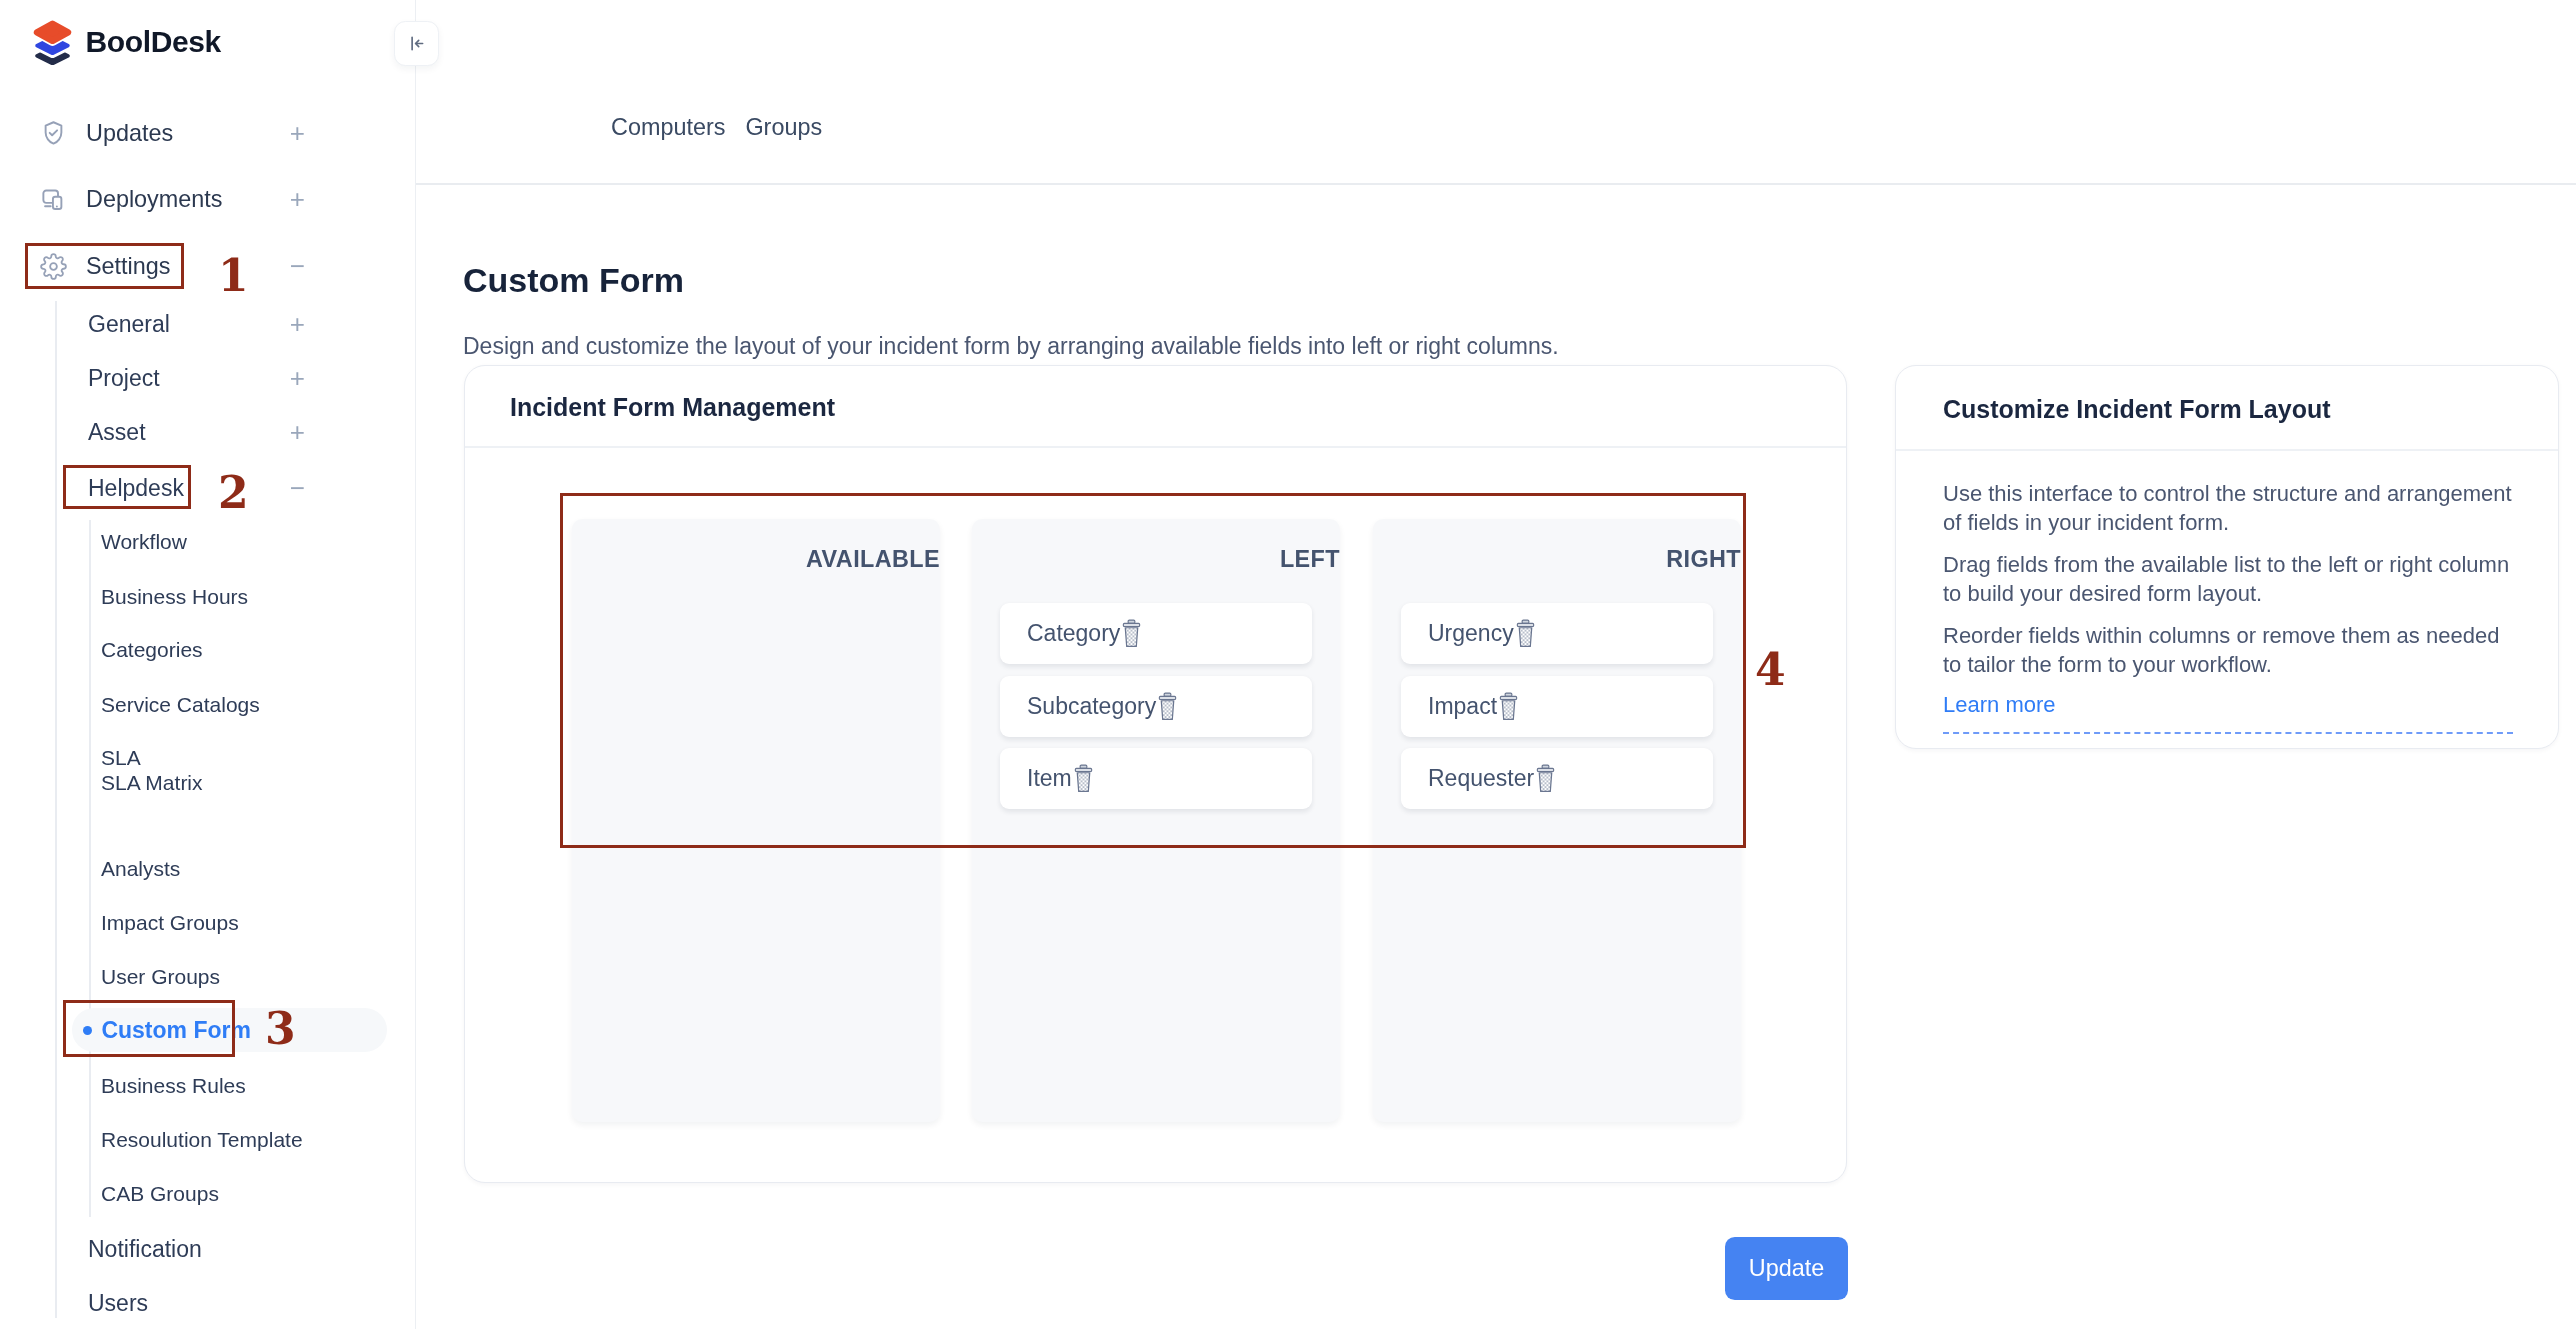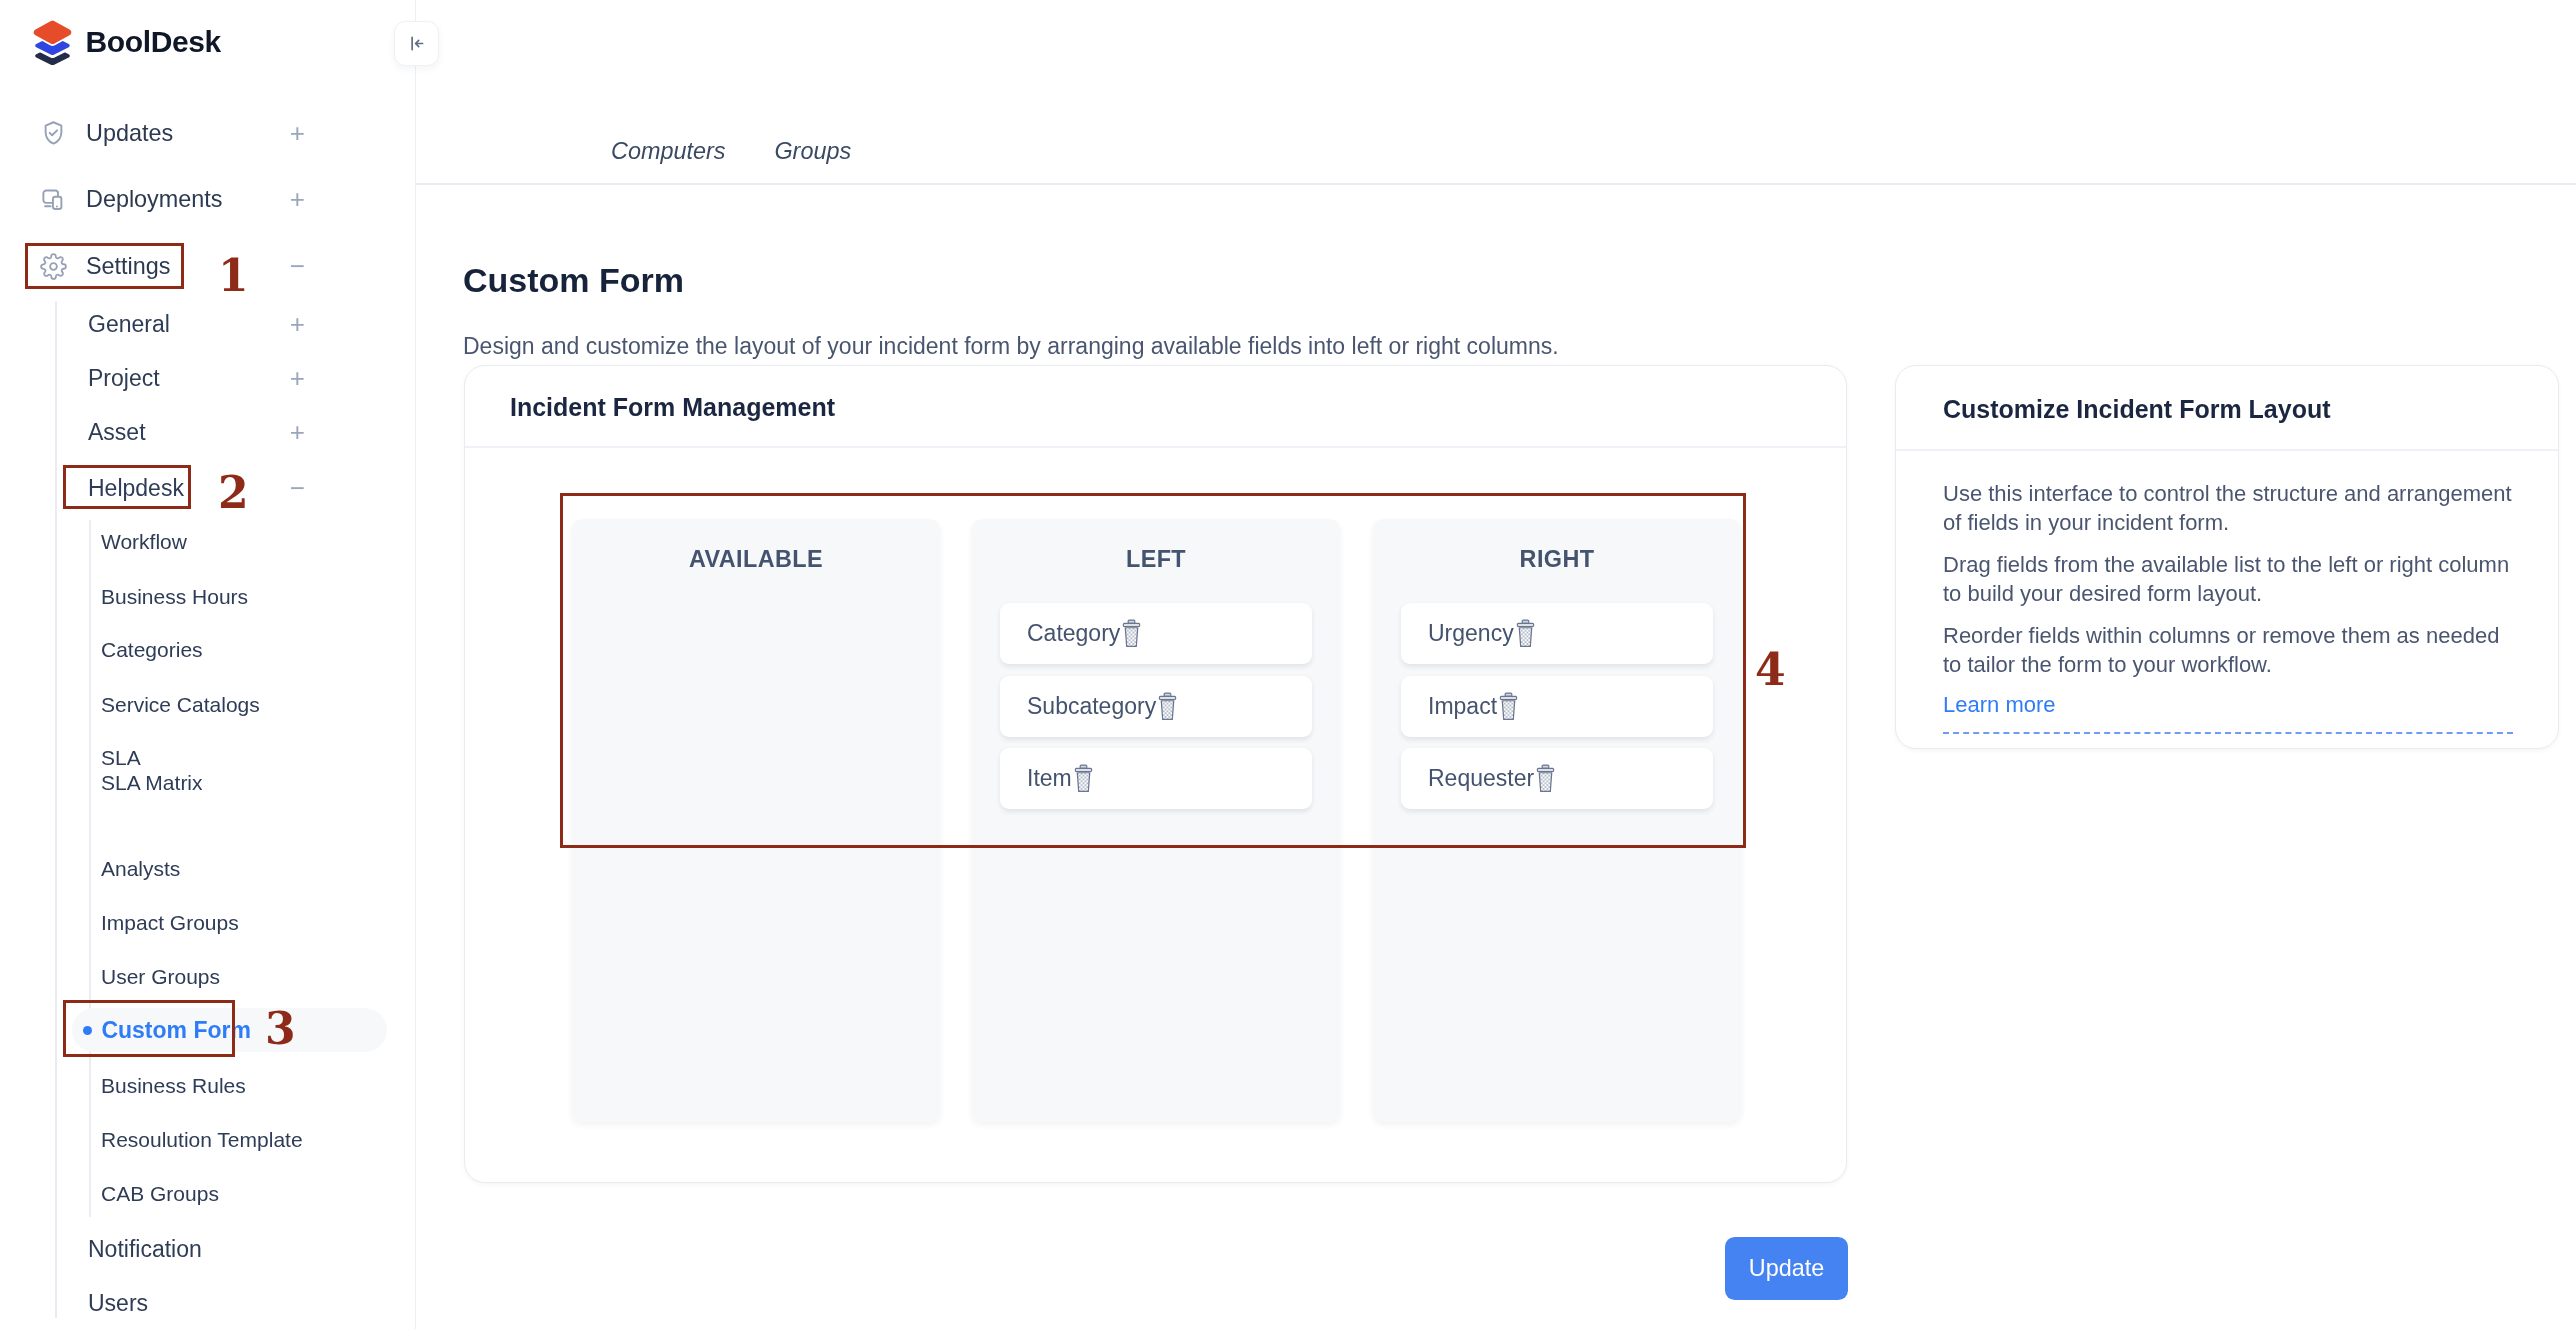--- a/index.html
+++ b/index.html
@@ -24,21 +24,21 @@
   .nav3 { padding-left:101px; font-size:21px; font-weight:400; color:#2e3c57; }
 
   .nav-active-pill { position:absolute; left:72px; top:1008px; width:315px; height:44px; background:#f6f8fa; border-radius:22px; display:flex; align-items:center; padding-left:10.6px; cursor:pointer; }
   .nav-active-pill .dot { width:9px; height:9px; border-radius:50%; background:#2f7df6; }
   .nav-active-pill .lbl { margin-left:9.8px; font-size:23px; font-weight:600; color:#2f7df6; }
 
   
   .collapse-btn { position:absolute; left:394px; top:21px; width:45px; height:45px; background:#fff; border:1.5px solid #eef1f5; border-radius:11.3px; display:flex; align-items:center; justify-content:center; cursor:pointer; box-shadow:0 3px 7.6px rgba(20,30,50,0.05); z-index:5; }
 
   
-  .tabs { position:absolute; left:611px; top:138px; display:flex; gap:49px;font-style:italic; }
+  .tabs { position:absolute; left:611px; top:114px; display:flex; gap:20px; }
   .tab { font-size:23.4px; font-weight:500; color:#3a4a63; cursor:pointer; }
   .tabbar-divider { position:absolute; left:416px; top:183px; width:2160px; height:1.5px; background:#e9ecf0; }
 
   .top-actions { position:absolute; right:0; top:0; height:91px; }
 
   
   .page-title { position:absolute; left:463px; top:261px; font-size:34px; font-weight:700; color:#17233a; }
   .page-desc { position:absolute; left:463px; top:333px; font-size:23px; color:#4a5670; }
 
   
@@ -46,21 +46,21 @@
   .card-header { position:absolute; left:45px; top:27px; font-size:25px; font-weight:700; color:#1b2740; }
   .card-divider { position:absolute; left:0; right:0; height:1.5px; background:#eef1f5; }
 
   .form-panel { left:464px; top:365px; width:1383px; height:818px; }
   .form-panel .card-divider { top:80px; }
 
   .col { position:absolute; top:153px; width:368px; height:603px; background:#f7f8fa; border-radius:10.6px; box-shadow:0 3px 6.8px rgba(20,30,50,0.06); }
   .col-available { left:107px; }
   .col-left { left:507px; }
   .col-right { left:908px; }
-  .col-header { position:absolute; top:27px; left:0; width:100%; text-align:center; font-size:23.4px; font-weight:700; color:#44536e; letter-spacing:0.4px; }
+  .col-header { position:absolute; top:27px; left:0; width:100%; text-align:right; font-size:23.4px; font-weight:700; color:#44536e; letter-spacing:0.4px; }
   .field-card { position:absolute; left:28px; width:312px; height:61px; background:#fff; border-radius:9px; box-shadow:0 2.3px 5.3px rgba(20,30,50,0.09); display:flex; align-items:center; justify-content:flex-start; padding:0 24px 0 27px; cursor:grab; }
   .field-card .f-label { font-size:23px; color:#44536e; }
   .f1 { top:84px; } .f2 { top:157px; } .f3 { top:229px; }
   .trash-btn { border:none; background:transparent; cursor:pointer; display:flex; align-items:center; }
 
   .info-panel { left:1895px; top:365px; width:664px; height:384px; }
   .info-panel .card-header { left:47px; top:29px; }
   .info-panel .card-divider { top:83px; }
   .info-body { position:absolute; left:47px; right:45px; top:113px; }
   .info-body p { font-size:22px; line-height:29px; color:#4a5670; margin:0 0 13px 0; }

